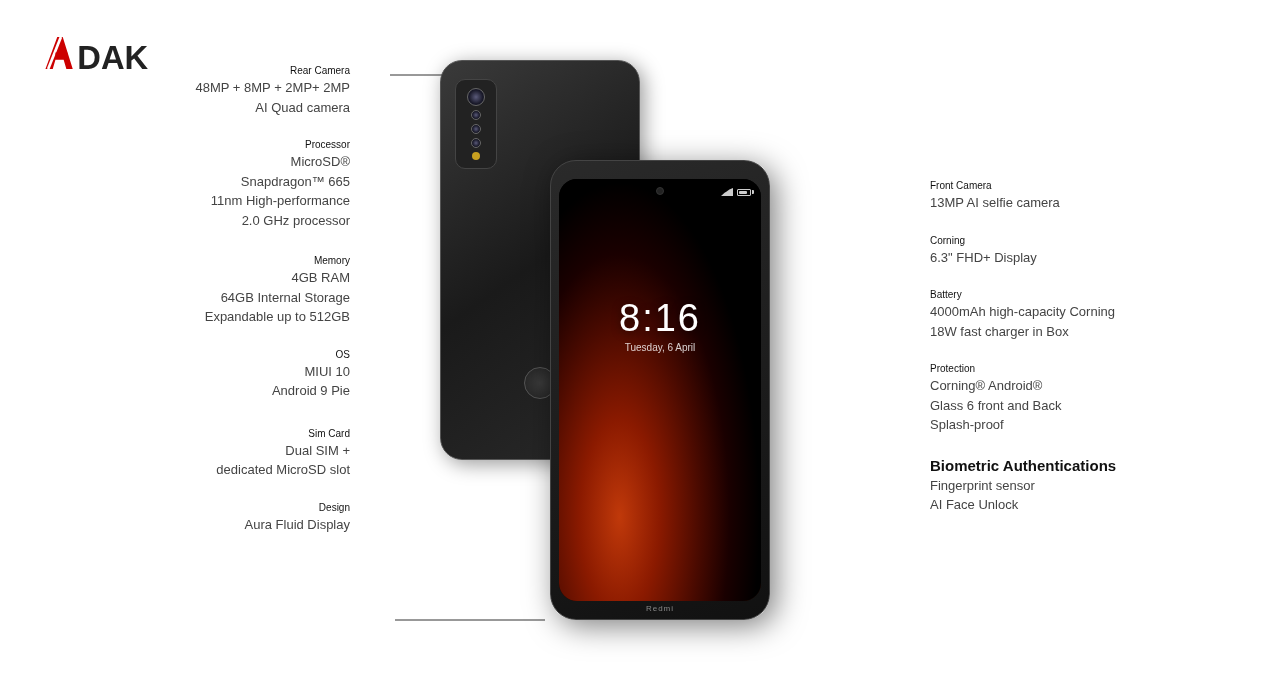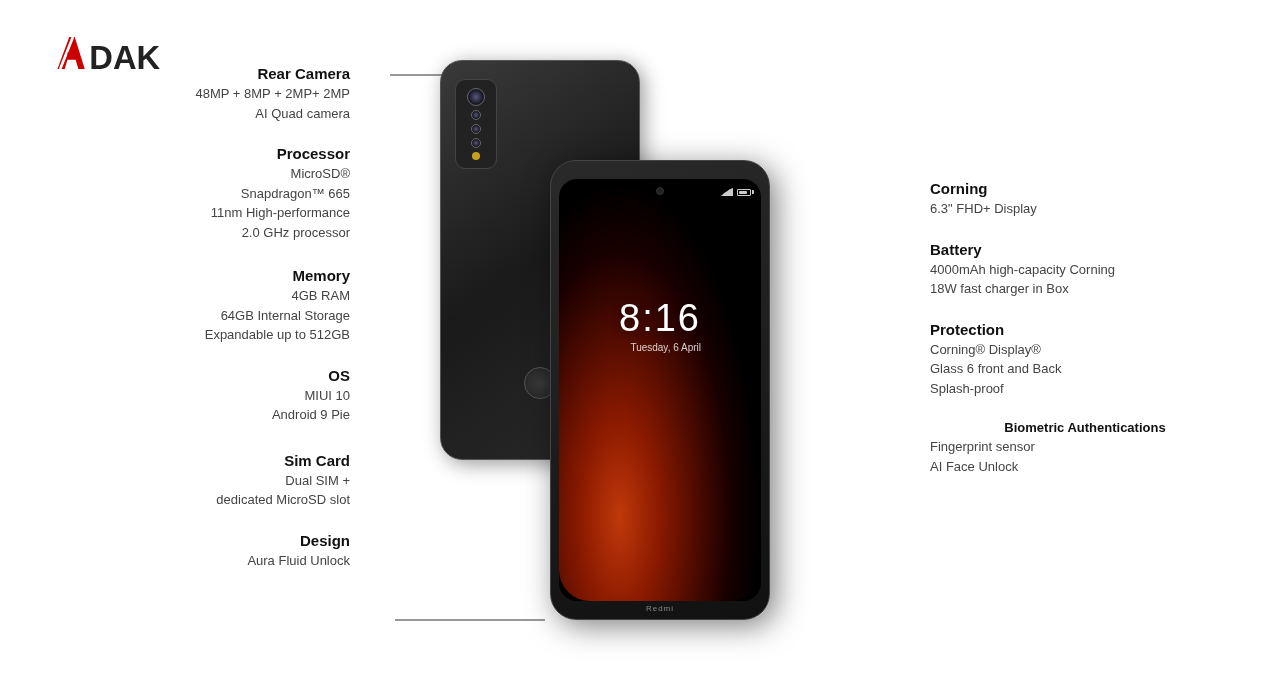--- a/index.html
+++ b/index.html
@@ -9,43 +9,43 @@
       background: #ffffff;
       font-family: Arial, sans-serif;
       overflow: hidden;
       position: relative;
     }
 
     
     .logo {
       position: absolute;
       top: 28px;
-      left: 52px;
+      left: 40px;
       display: flex;
       align-items: flex-start;
     }
     .logo svg {
       width: 120px;
       height: 50px;
     }
 
     
     .specs-left {
       position: absolute;
       left: 40px;
       top: 60px;
       width: 310px;
       text-align: right;
     }
     .spec-block {
       margin-bottom: 22px;
     }
     .spec-title {
-      font-size: 15px;
-      font-weight: bold;
+      font-size: 10px;
+      font-weight: normal;
       color: #111;
       margin-bottom: 2px;
     }
     .spec-detail {
       font-size: 13px;
       color: #444;
       line-height: 1.5;
     }
 
     
@@ -170,21 +170,20 @@
       border-radius: 18px;
       overflow: hidden;
       background: #000;
     }
     .screen-content {
       width: 100%;
       height: 100%;
       background: radial-gradient(ellipse at 30% 80%, #c0390a 0%, #8b1a00 20%, #4a0a00 40%, #1a0000 55%, #000 70%),
                   radial-gradient(ellipse at 70% 60%, #ff6600 0%, #cc3300 30%, transparent 60%);
       position: relative;
-      border-radius: 31px;
     }
     .status-bar {
       position: absolute;
       top: 6px;
       left: 0;
       right: 0;
       height: 14px;
       display: flex;
       justify-content: flex-end;
       align-items: center;
@@ -236,21 +235,21 @@
     .time-text {
       font-size: 38px;
       font-weight: 200;
       color: white;
       letter-spacing: 2px;
       text-shadow: 0 2px 8px rgba(0,0,0,0.5);
     }
     .date-text {
       font-size: 10px;
       color: rgba(255,255,255,0.8);
-      text-align: right;
+      text-align: center;
       margin-top: 2px;
     }
     .front-camera-dot {
       position: absolute;
       top: 8px;
       left: 50%;
       transform: translateX(-50%);
       width: 8px;
       height: 8px;
       border-radius: 50%;
@@ -345,54 +344,60 @@
     <div class="spec-title">Sim Card</div>
     <div class="spec-detail">
       <span>Dual SIM +</span><br>
       <span>dedicated MicroSD slot</span>
     </div>
   </div>
 
   <div class="spec-block" style="margin-top: 8px;">
     <div class="spec-title">Design</div>
     <div class="spec-detail">
-      <span>Aura Fluid Unlock</span>
+      <span>Aura Fluid Display</span>
     </div>
   </div>
 </div>
 
 <div class="specs-right">
 
+  <div class="spec-block">
+    <div class="spec-title">Front Camera</div>
+    <div class="spec-detail">
+      <span>13MP AI selfie camera</span>
+    </div>
+  </div>
 
   <div class="spec-block">
     <div class="spec-title">Corning</div>
     <div class="spec-detail">
       <span>6.3" FHD+ Display</span>
     </div>
   </div>
 
   <div class="spec-block">
     <div class="spec-title">Battery</div>
     <div class="spec-detail">
       <span>4000mAh high-capacity Corning</span><br>
       <span>18W fast charger in Box</span>
     </div>
   </div>
 
   <div class="spec-block">
     <div class="spec-title">Protection</div>
     <div class="spec-detail">
-      <span>Corning® Display®</span><br>
+      <span>Corning® Android®</span><br>
       <span>Glass 6 front and Back</span><br>
       <span>Splash-proof</span>
     </div>
   </div>
 
   <div class="spec-block">
-    <div class="spec-title" style="font-size:13px; font-weight:bold;text-align:center;">Biometric Authentications</div>
+    <div class="spec-title" style="font-size:15px; font-weight:bold;">Biometric Authentications</div>
     <div class="spec-detail">
       <span>Fingerprint sensor</span><br>
       <span>AI Face Unlock</span>
     </div>
   </div>
 </div>
 
 <div class="phone-container">
 
   <div class="phone-back">

